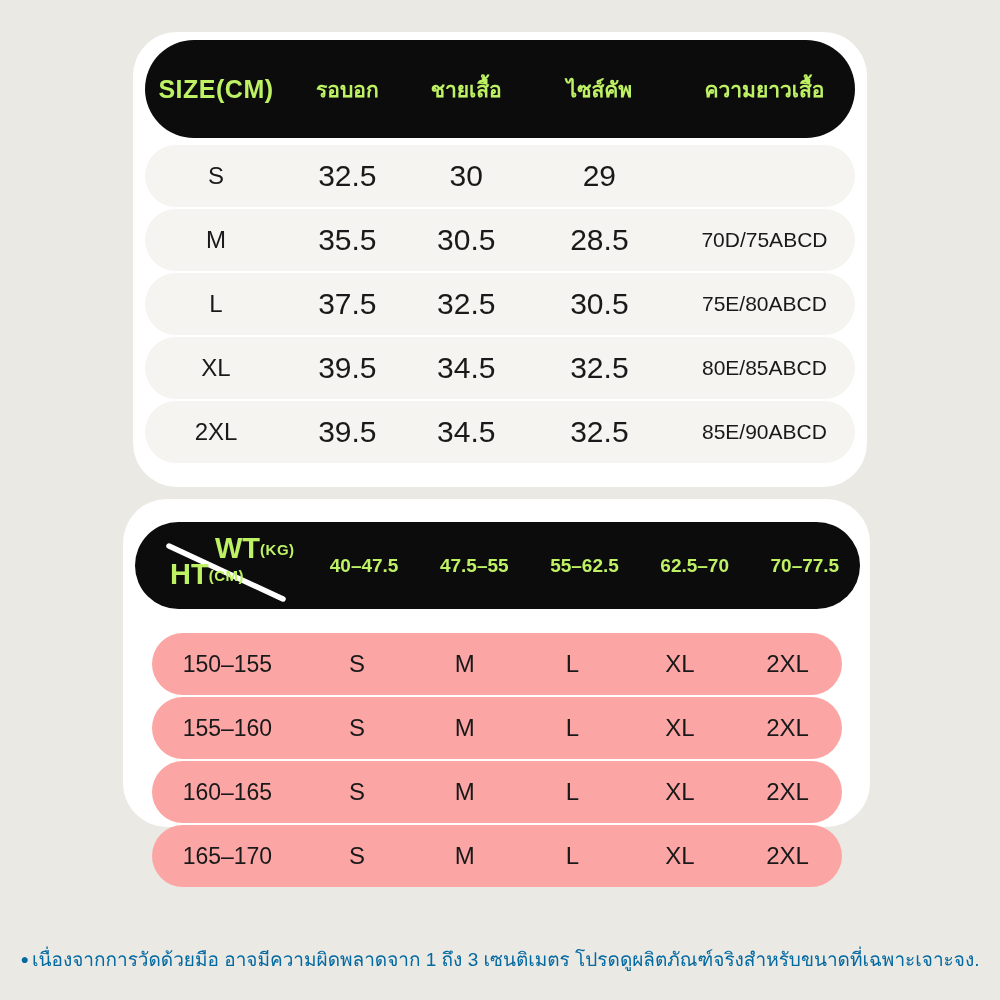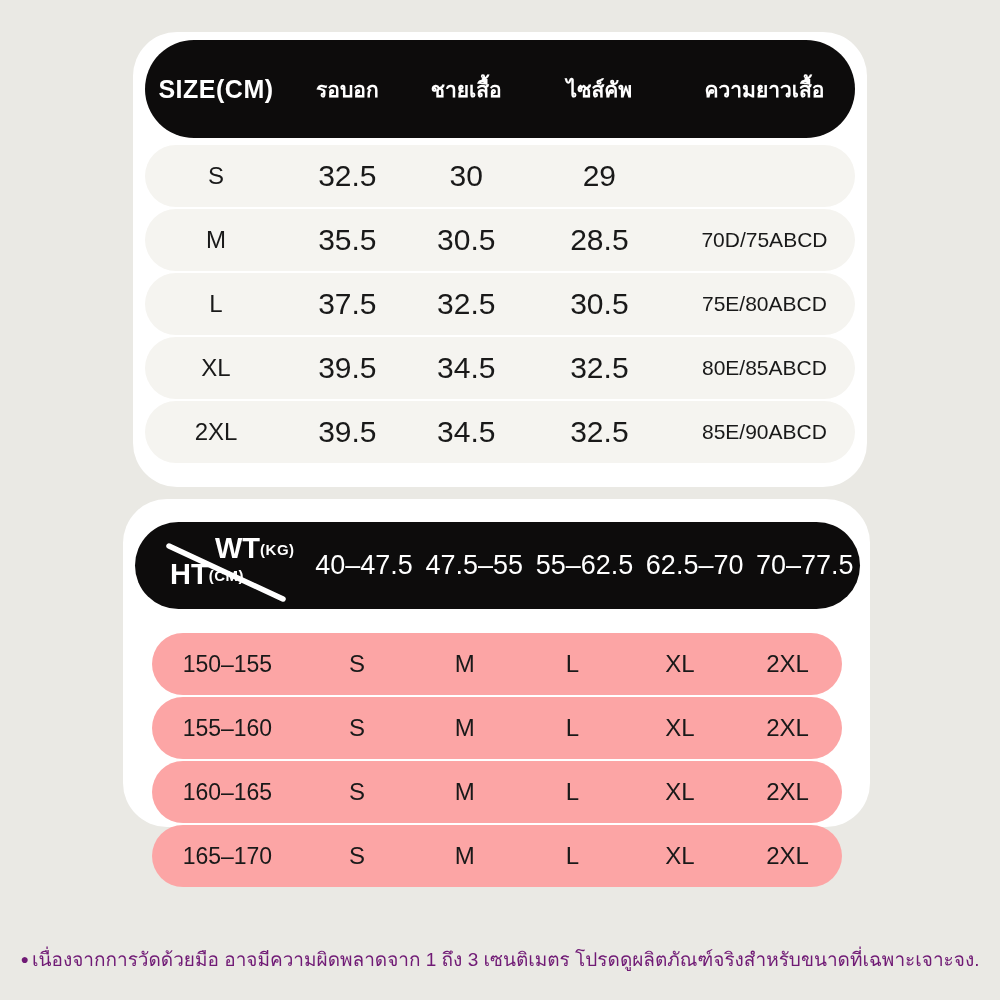--- a/index.html
+++ b/index.html
@@ -14,21 +14,21 @@
   .card {
     position:absolute;
     background:#ffffff;
     border-radius:44px;
   }
   #size-card { left:133px; top:32px; width:734px; height:455px; }
   #fit-card  { left:123px; top:499px; width:747px; height:328px; }
 
   .black-pill {
     background:#0d0c0c;
-    color:#ffffff;
+    color:#bef264;
     border-radius:50px;
   }
   #size-header {
     margin:8px 12px 0 12px;
     height:98px;
     display:grid;
     grid-template-columns:20% 17% 16.5% 21% 25.5%;
     align-items:center;
     text-align:center;
   }
@@ -52,21 +52,21 @@
 
   #fit-header {
     margin:23px 10px 0 12px;
     height:87px;
     border-radius:44px;
     display:grid;
     grid-template-columns:24% 15.2% 15.2% 15.2% 15.2% 15.2%;
     align-items:center;
     text-align:center;
   }
-  .t2-head-th { font-size:27px; font-weight:400; }
+  .t2-head-th { font-size:19px; font-weight:700; }
 
   #corner-cell { position:relative; height:87px; }
   #corner-cell svg { position:absolute; left:0; top:0; }
   .corner-wt {
     position:absolute; top:12px; left:80px;
     font-size:29px; font-weight:700; line-height:1;
   }
   .corner-ht {
     position:absolute; bottom:20px; left:35px;
     font-size:29px; font-weight:700; line-height:1;
@@ -86,21 +86,21 @@
   }
   .t2-cell-ht   { font-size:23px; font-weight:500; }
   .t2-cell-size { font-size:24px; font-weight:500; }
 
   #footnote {
     position:absolute;
     left:0; top:944px;
     width:1000px;
     text-align:center;
     font-size:19px;
-    color:#701a75;
+    color:#0369a1;
   }
   #footnote .bullet { font-size:14px; vertical-align:2px; margin-right:3px; }
 </style>
 </head>
 <body>
 
 <div class="card" id="size-card">
 
   <div class="black-pill" id="size-header">
     <div class="t1-col-size">SIZE(CM)</div>

